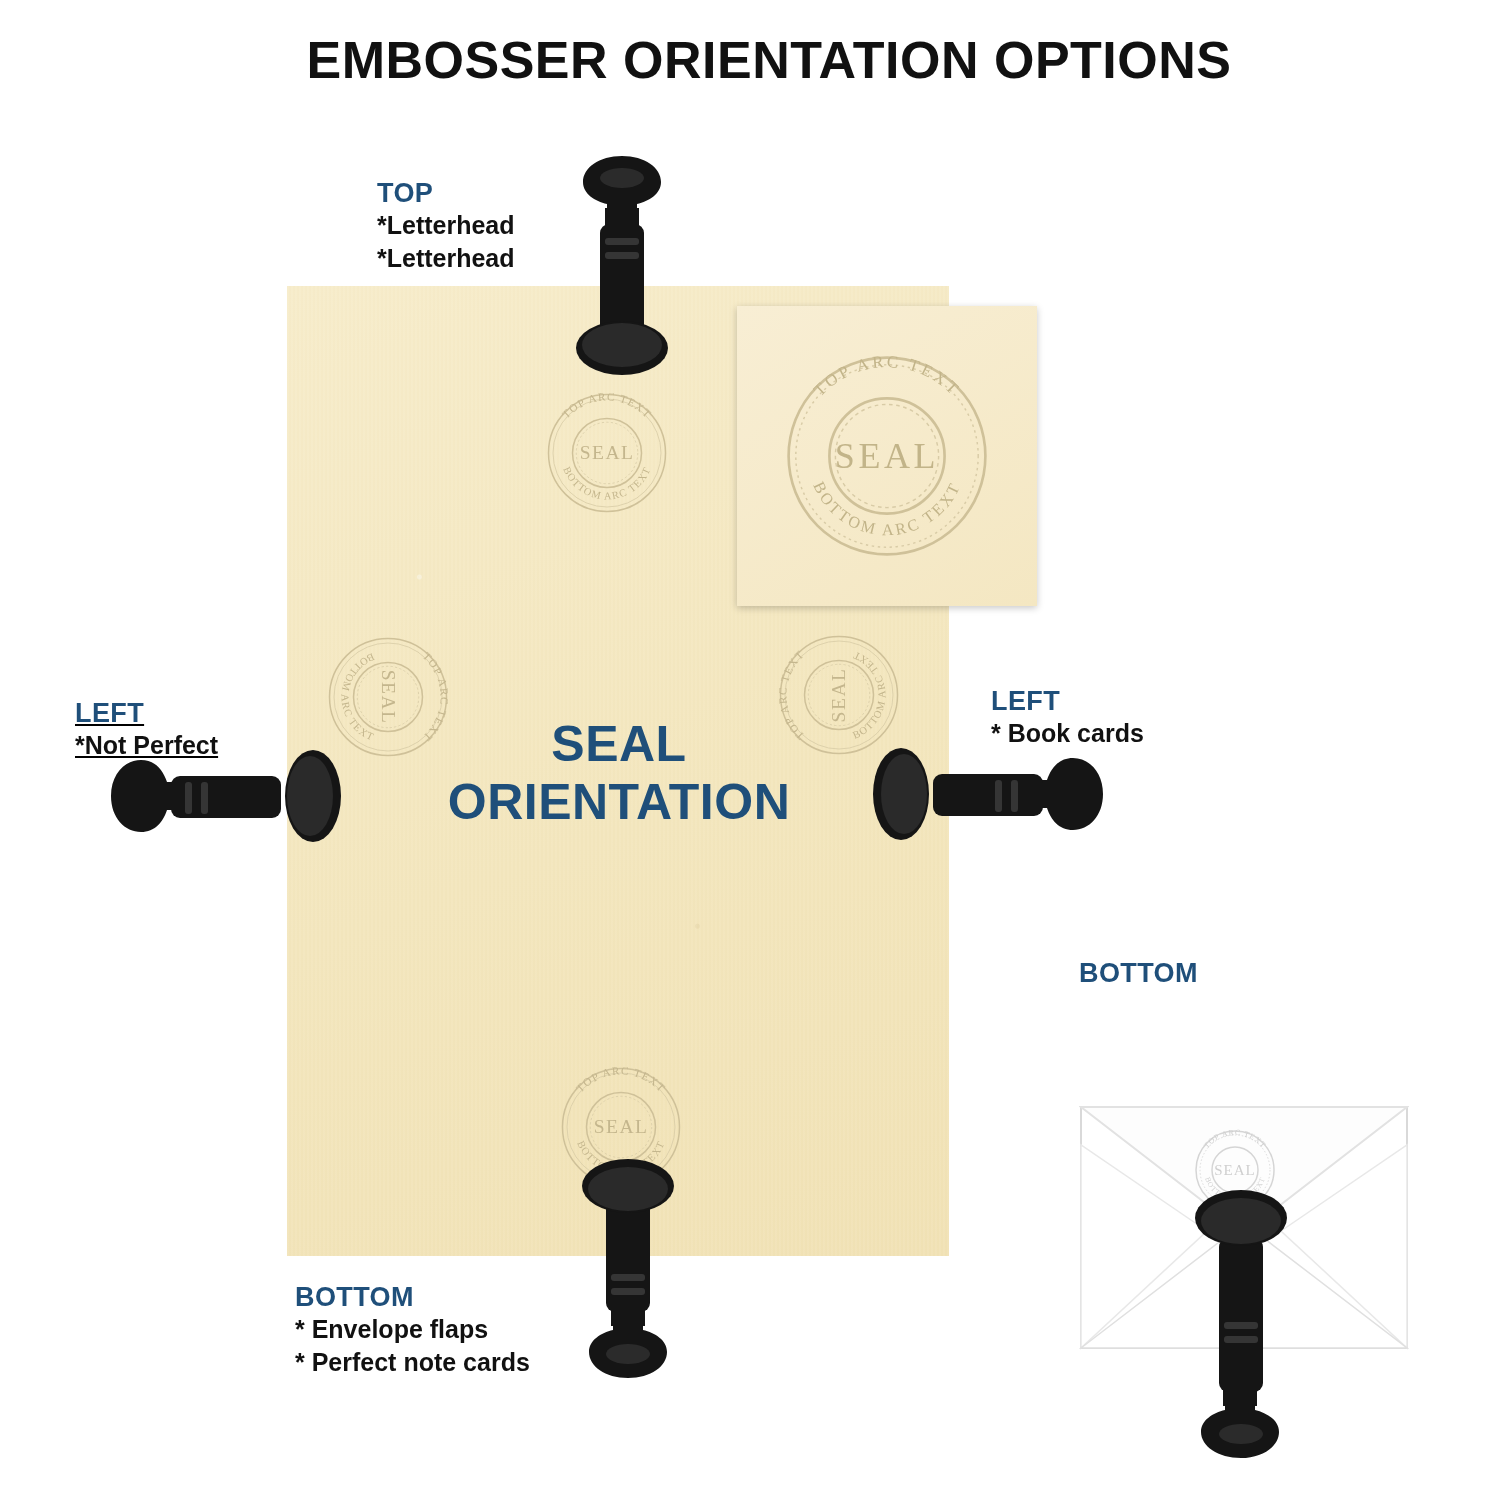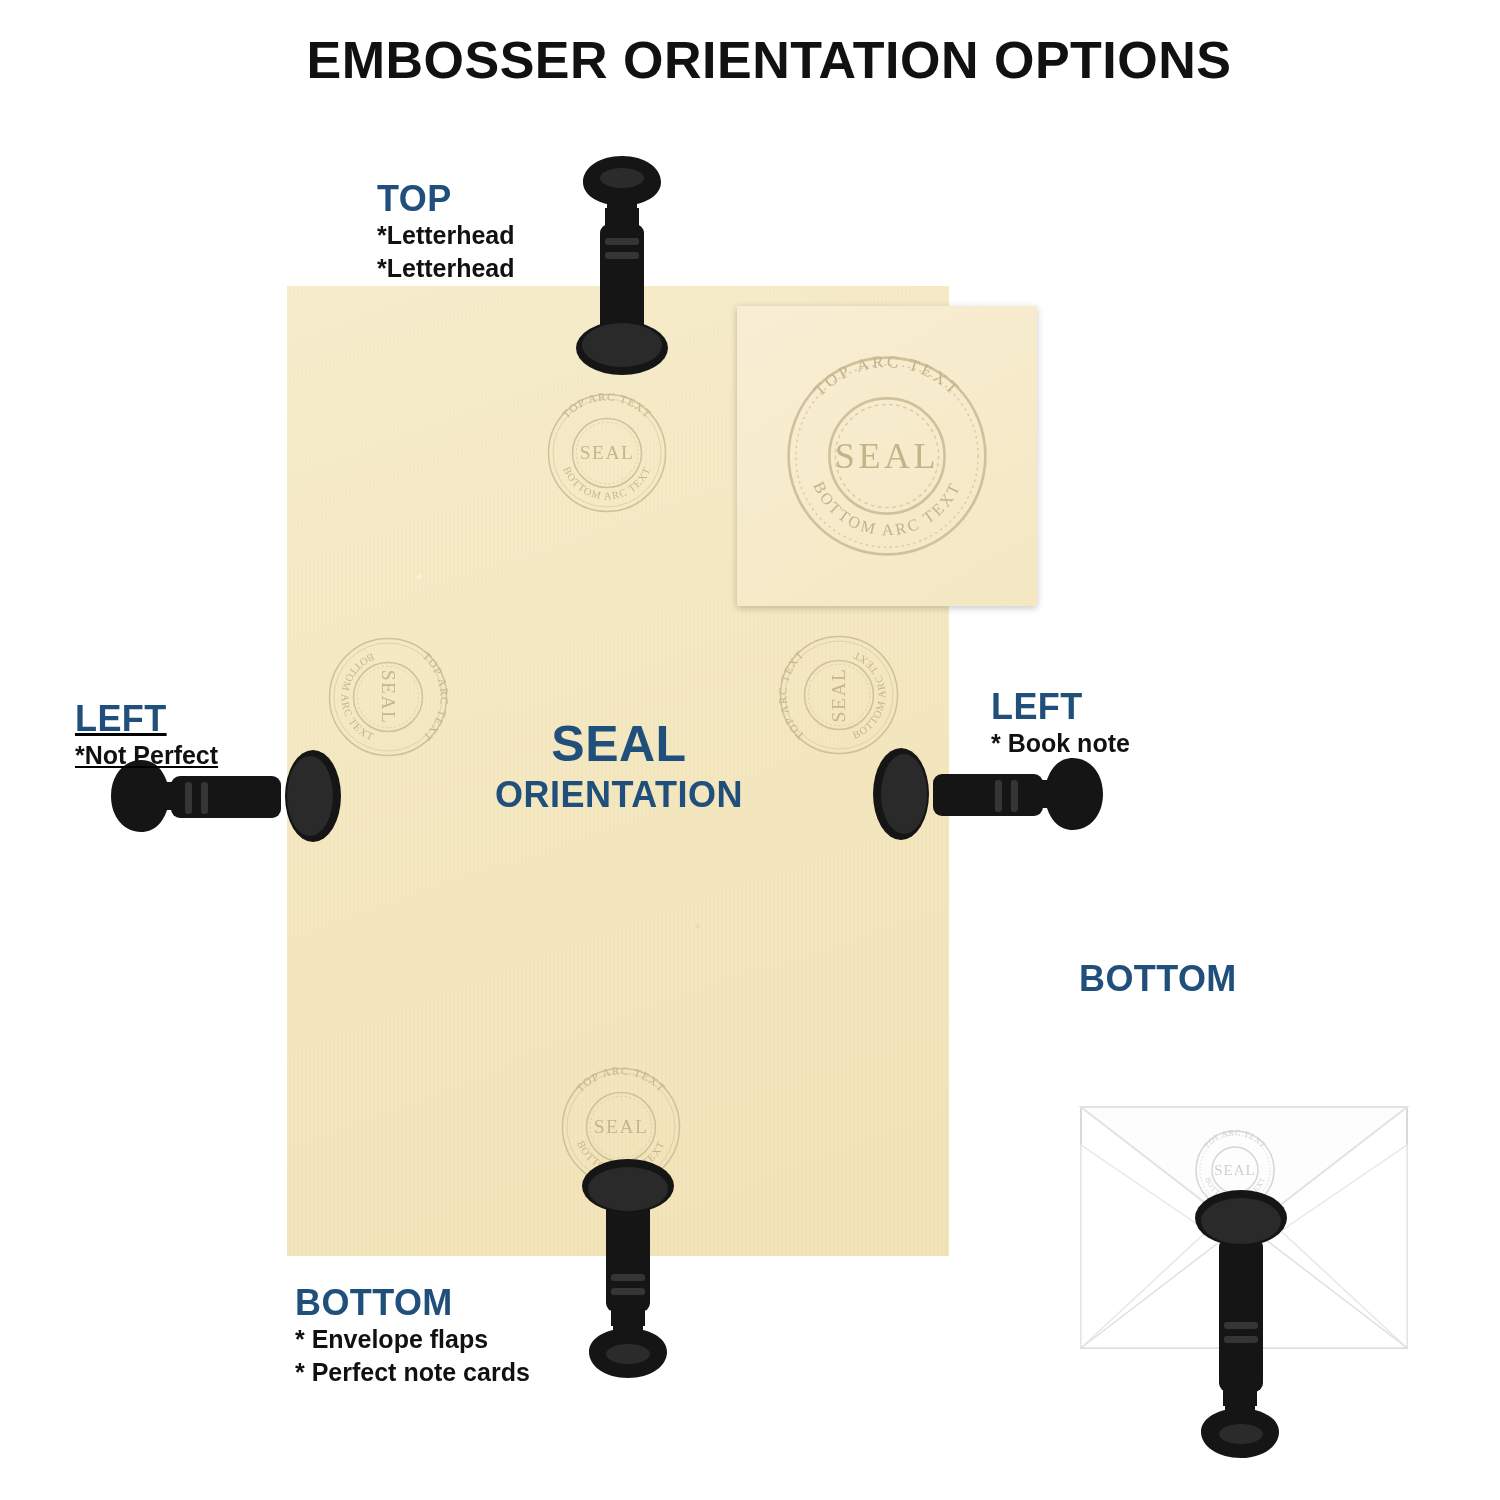--- a/index.html
+++ b/index.html
@@ -59,21 +59,21 @@
 
   
   .embosser{position:absolute;}
   .embosser svg{display:block;}
 
   
   .label{position:absolute;}
   .label .hdr{
     color:#1f4f7a;
     font-weight:bold;
-    font-size:36px;
+    font-size:27px;
     letter-spacing:0.4px;
     line-height:1.15;
   }
   .label .sub{
     color:#111111;
     font-weight:bold;
     font-size:25px;
     line-height:1.3;
     white-space:pre;
   }
@@ -82,21 +82,21 @@
   .center-title{
     position:absolute;
     left:330px;top:716px;width:540px;
     text-align:center;
     color:#1f4f7a;
     font-weight:bold;
     font-size:50px;
     line-height:1.15;
     letter-spacing:0.5px;
   }
-  .center-title .l2{display:block;font-size:36px;}
+  .center-title .l2{display:block;font-size:50px;}
 
   
   .envelope{
     position:absolute;left:1060px;top:1105px;width:330px;height:245px;
   }
 </style>
 </head>
 <body>
 
 <div id="stage">
@@ -332,21 +332,21 @@
     <div class="sub">*Letterhead</div>
   </div>
 
   <div class="label" style="left:56px;top:698px;text-decoration:underline;">
     <div class="hdr">LEFT</div>
     <div class="sub">*Not Perfect</div>
   </div>
 
   <div class="label" style="left:972px;top:686px;">
     <div class="hdr">LEFT</div>
-    <div class="sub">* Book note</div>
+    <div class="sub">* Book cards</div>
   </div>
 
   <div class="label" style="left:276px;top:1282px;">
     <div class="hdr">BOTTOM</div>
     <div class="sub">* Envelope flaps</div>
     <div class="sub">* Perfect note cards</div>
   </div>
 
   <div class="label" style="left:1060px;top:958px;">
     <div class="hdr">BOTTOM</div>

